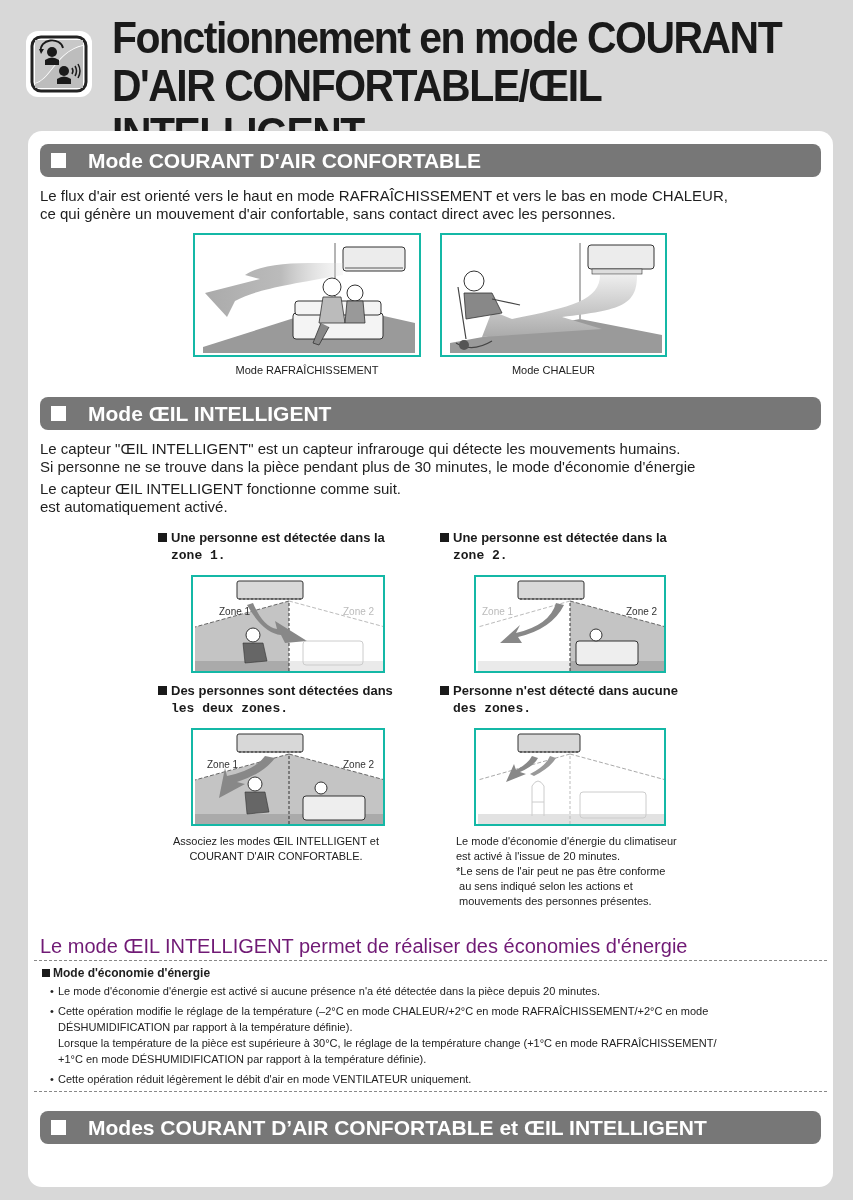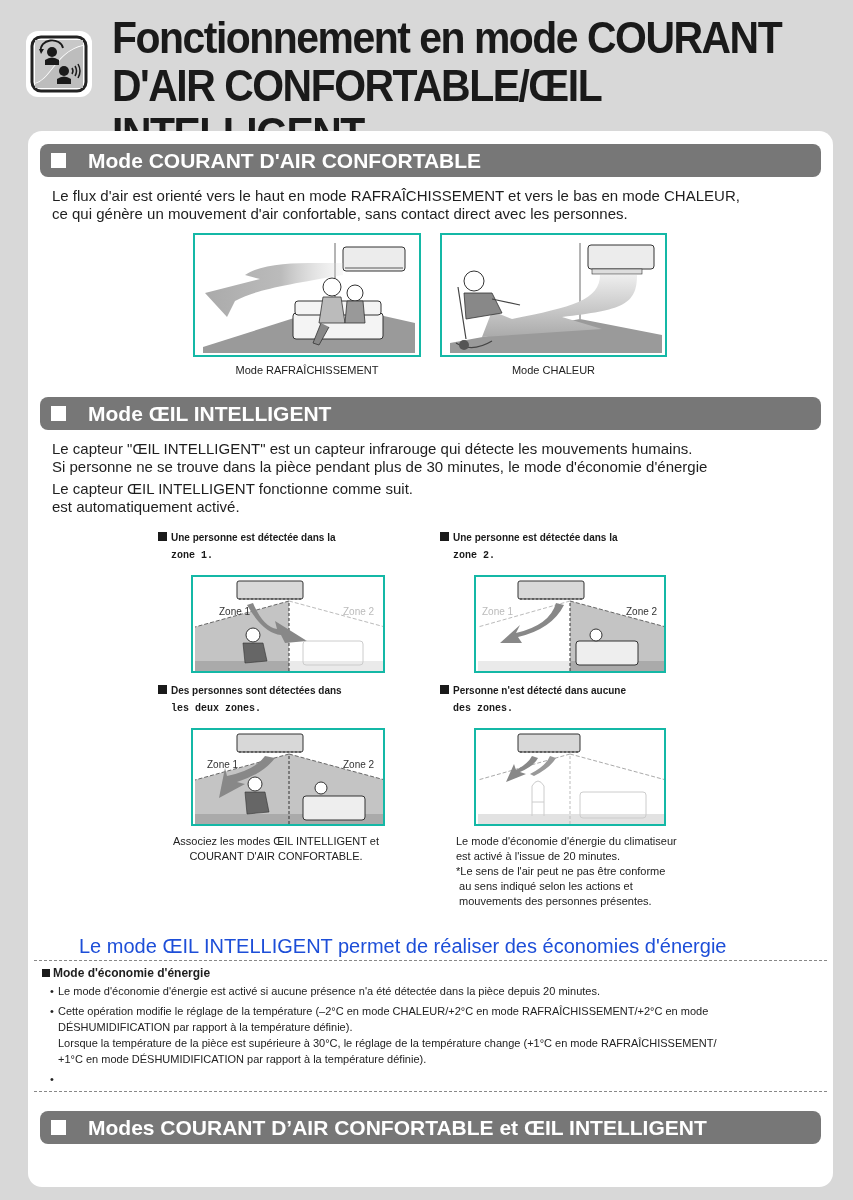--- a/index.html
+++ b/index.html
@@ -23,30 +23,30 @@
     background:#fff; border-radius:14px;
   }
   .sec-bar {
     position:absolute; left:12px; width:781px; height:33px;
     background:#777; border-radius:8px; color:#fff;
     font-weight:bold; font-size:21px; line-height:33px; box-sizing:border-box; padding-left:48px;
   }
   .sec-bar .sq {
     position:absolute; left:11px; top:9px; width:15px; height:15px; background:#fff;
   }
-  .txt { position:absolute; left:12px; font-size:15px; line-height:18px; color:#1e1e1e;margin-left:12px; }
+  .txt { position:absolute; left:12px; font-size:15px; line-height:18px; color:#1e1e1e; }
   .fig {
     position:absolute; border:2px solid #14b8a6; background:#fff; overflow:hidden; box-sizing:border-box;
   }
   .cap { position:absolute; font-size:11px; line-height:14px; color:#222; text-align:center; }
-  .zone-head { position:absolute; font-size:10px; font-weight:bold; line-height:18px; color:#1a1a1a; }
+  .zone-head { position:absolute; font-size:13px; font-weight:bold; line-height:18px; color:#1a1a1a; }
   .zone-head .sq { display:inline-block; width:9px; height:9px; background:#1a1a1a; margin-right:4px; vertical-align:0px; }
   .zone-head .l2 { padding-left:13px; display:block;font-family:Liberation Mono, monospace; }
   .note { position:absolute; font-size:11px; line-height:15px; color:#222; }
-  .eco-title { position:absolute; left:12px; top:803px; font-size:20px; line-height:24px; color:#1d4ed8;margin-left:39px; }
+  .eco-title { position:absolute; left:12px; top:803px; font-size:20px; line-height:24px; color:#701a75; }
   .dash { position:absolute; left:6px; width:793px; border-top:1px dashed #888; height:0; }
   .eco-sub { position:absolute; left:14px; top:834px; font-size:12px; font-weight:bold; line-height:16px; }
   .eco-sub .sq { display:inline-block; width:8px; height:8px; background:#1a1a1a; margin-right:3px; }
   .bul { position:absolute; left:30px; font-size:11px; line-height:16px; color:#222; width:740px; }
   .bul .dot { position:absolute; left:-8px; }
 </style>
 </head>
 <body>
 
 <div class="title-icon">
@@ -256,20 +256,21 @@
   </div>
   <div class="bul" style="top:872px">
     <span class="dot">•</span>
     <div>Cette opération modifie le réglage de la température (–2°C en mode CHALEUR/+2°C en mode RAFRAÎCHISSEMENT/+2°C en mode</div>
     <div>DÉSHUMIDIFICATION par rapport à la température définie).</div>
     <div>Lorsque la température de la pièce est supérieure à 30°C, le réglage de la température change (+1°C en mode RAFRAÎCHISSEMENT/</div>
     <div>+1°C en mode DÉSHUMIDIFICATION par rapport à la température définie).</div>
   </div>
   <div class="bul" style="top:940px">
     <span class="dot">•</span>
+    <span>Cette opération réduit légèrement le débit d'air en mode VENTILATEUR uniquement.</span>
   </div>
   <div class="dash" style="top:960px"></div>
 
   <div class="sec-bar" style="top:980px">
     <span class="sq"></span>
     <span>Modes COURANT D’AIR CONFORTABLE et ŒIL INTELLIGENT</span>
   </div>
 
 </div>
 

